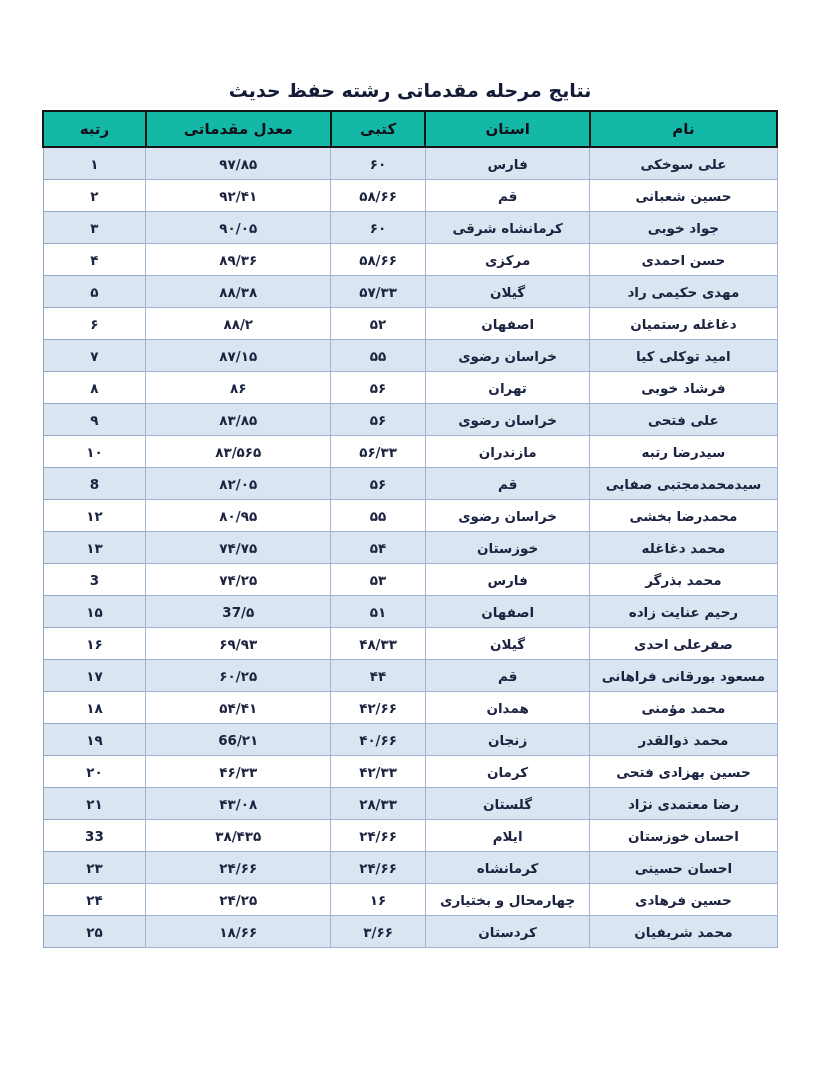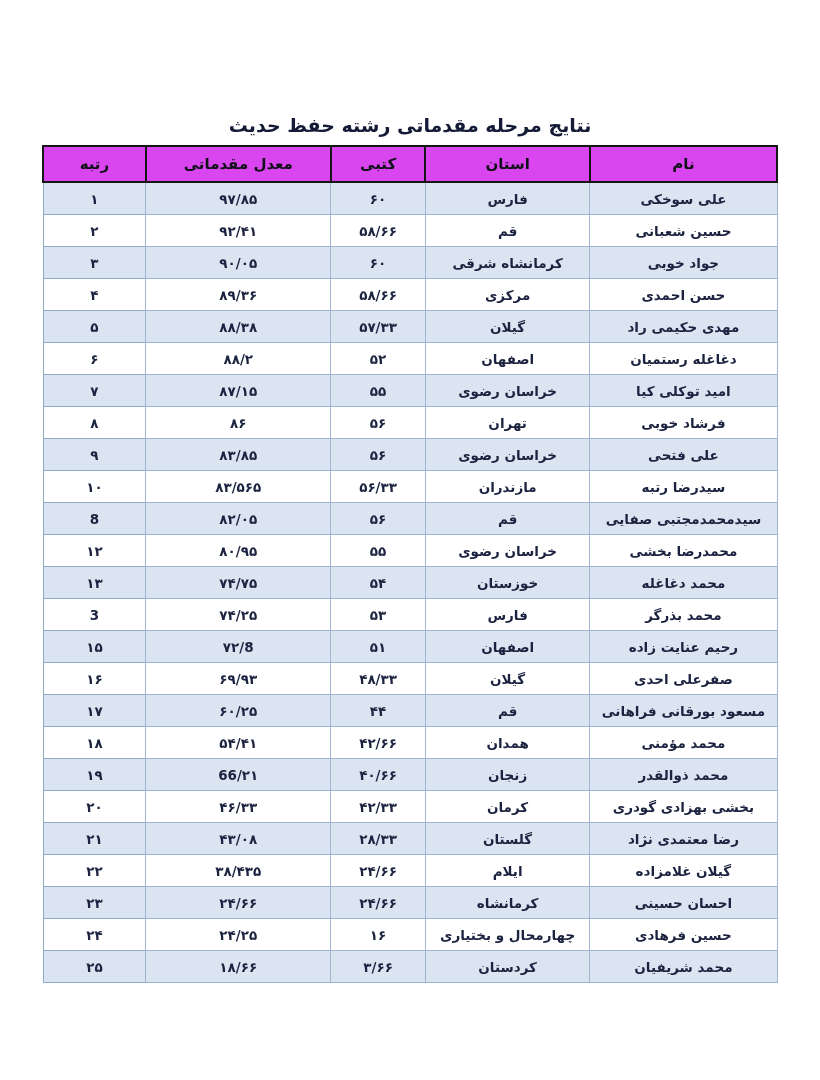--- a/index.html
+++ b/index.html
@@ -11,21 +11,21 @@
     width: 820px;
     height: 1080px;
     font-family: "DejaVu Sans", sans-serif;
     overflow: hidden;
   }
   .page {
     width: 820px;
     height: 1080px;
     background: #ffffff;
     box-sizing: border-box;
-    padding-top: 114px;
+    padding-top: 79px;
   }
   .title {
     margin: 0 0 9px 0;
     text-align: center;
     font-size: 19px;
     font-weight: 800;
     color: #131b36;
     letter-spacing: 0;
   }
   table.results-table {
@@ -35,21 +35,21 @@
     table-layout: fixed;
     direction: rtl;
   }
   table.results-table col.col-name     { width: 25.5%; }
   table.results-table col.col-province { width: 22.4%; }
   table.results-table col.col-written  { width: 12.9%; }
   table.results-table col.col-average  { width: 25.2%; }
   table.results-table col.col-rank     { width: 14.0%; }
 
   table.results-table thead th {
-    background: #d946ef;
+    background: #14b8a6;
     border: 2px solid #161616;
     height: 34px;
     font-size: 15px;
     font-weight: 800;
     color: #101018;
     text-align: center;
     vertical-align: middle;
     padding: 0 4px;
   }
   table.results-table tbody td {
@@ -203,21 +203,21 @@
     <td class="c-province">فارس</td>
     <td class="c-written">۵۳</td>
     <td class="c-avg">۷۴/۲۵</td>
     <td class="c-rank">3</td>
   </tr>
 
   <tr class="data-row">
     <td class="c-name">رحیم عنایت زاده</td>
     <td class="c-province">اصفهان</td>
     <td class="c-written">۵۱</td>
-    <td class="c-avg">۷۲/8</td>
+    <td class="c-avg">37/۵</td>
     <td class="c-rank">۱۵</td>
   </tr>
 
   <tr class="data-row">
     <td class="c-name">صفرعلی احدی</td>
     <td class="c-province">گیلان</td>
     <td class="c-written">۴۸/۳۳</td>
     <td class="c-avg">۶۹/۹۳</td>
     <td class="c-rank">۱۶</td>
   </tr>
@@ -240,41 +240,41 @@
 
   <tr class="data-row">
     <td class="c-name">محمد ذوالقدر</td>
     <td class="c-province">زنجان</td>
     <td class="c-written">۴۰/۶۶</td>
     <td class="c-avg">66/۲۱</td>
     <td class="c-rank">۱۹</td>
   </tr>
 
   <tr class="data-row">
-    <td class="c-name">بخشی بهزادی گودری</td>
+    <td class="c-name">حسین بهزادی فتحی</td>
     <td class="c-province">کرمان</td>
     <td class="c-written">۴۲/۳۳</td>
     <td class="c-avg">۴۶/۳۳</td>
     <td class="c-rank">۲۰</td>
   </tr>
 
   <tr class="data-row">
     <td class="c-name">رضا معتمدی نژاد</td>
     <td class="c-province">گلستان</td>
     <td class="c-written">۲۸/۳۳</td>
     <td class="c-avg">۴۳/۰۸</td>
     <td class="c-rank">۲۱</td>
   </tr>
 
   <tr class="data-row">
-    <td class="c-name">گیلان غلامزاده</td>
+    <td class="c-name">احسان خوزستان</td>
     <td class="c-province">ایلام</td>
     <td class="c-written">۲۴/۶۶</td>
     <td class="c-avg">۳۸/۴۳۵</td>
-    <td class="c-rank">۲۲</td>
+    <td class="c-rank">33</td>
   </tr>
 
   <tr class="data-row">
     <td class="c-name">احسان حسینی</td>
     <td class="c-province">کرمانشاه</td>
     <td class="c-written">۲۴/۶۶</td>
     <td class="c-avg">۲۴/۶۶</td>
     <td class="c-rank">۲۳</td>
   </tr>
 

